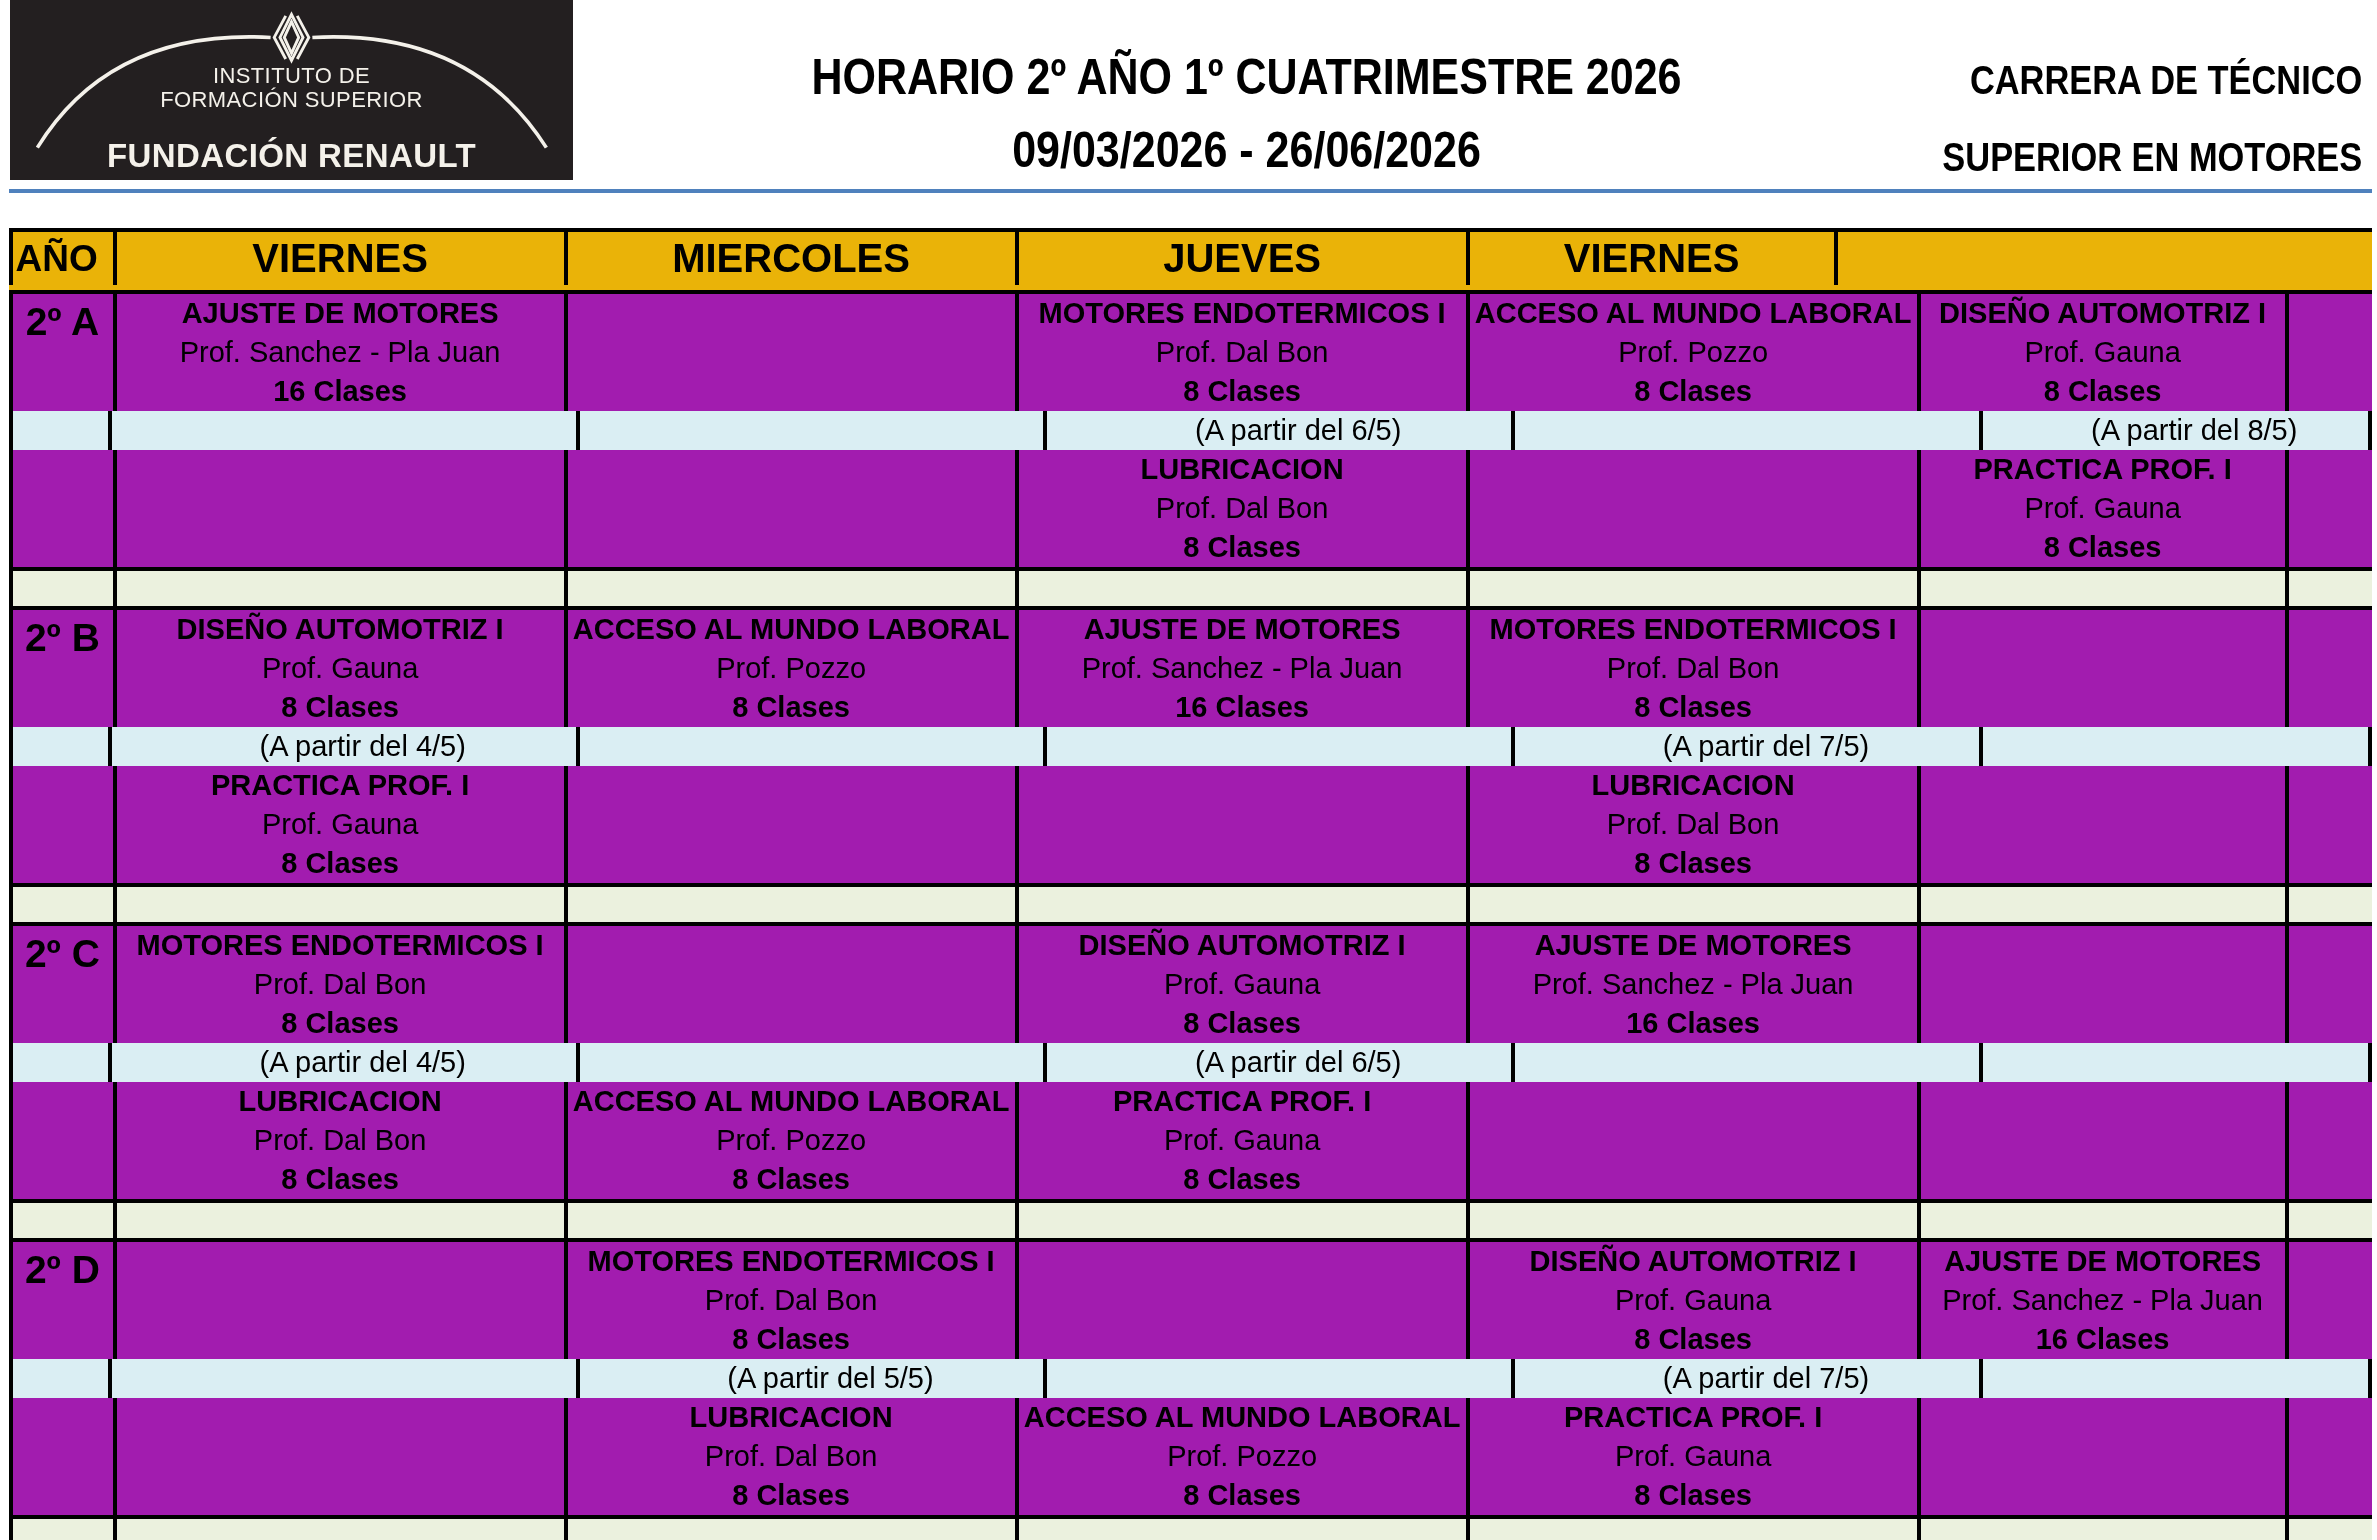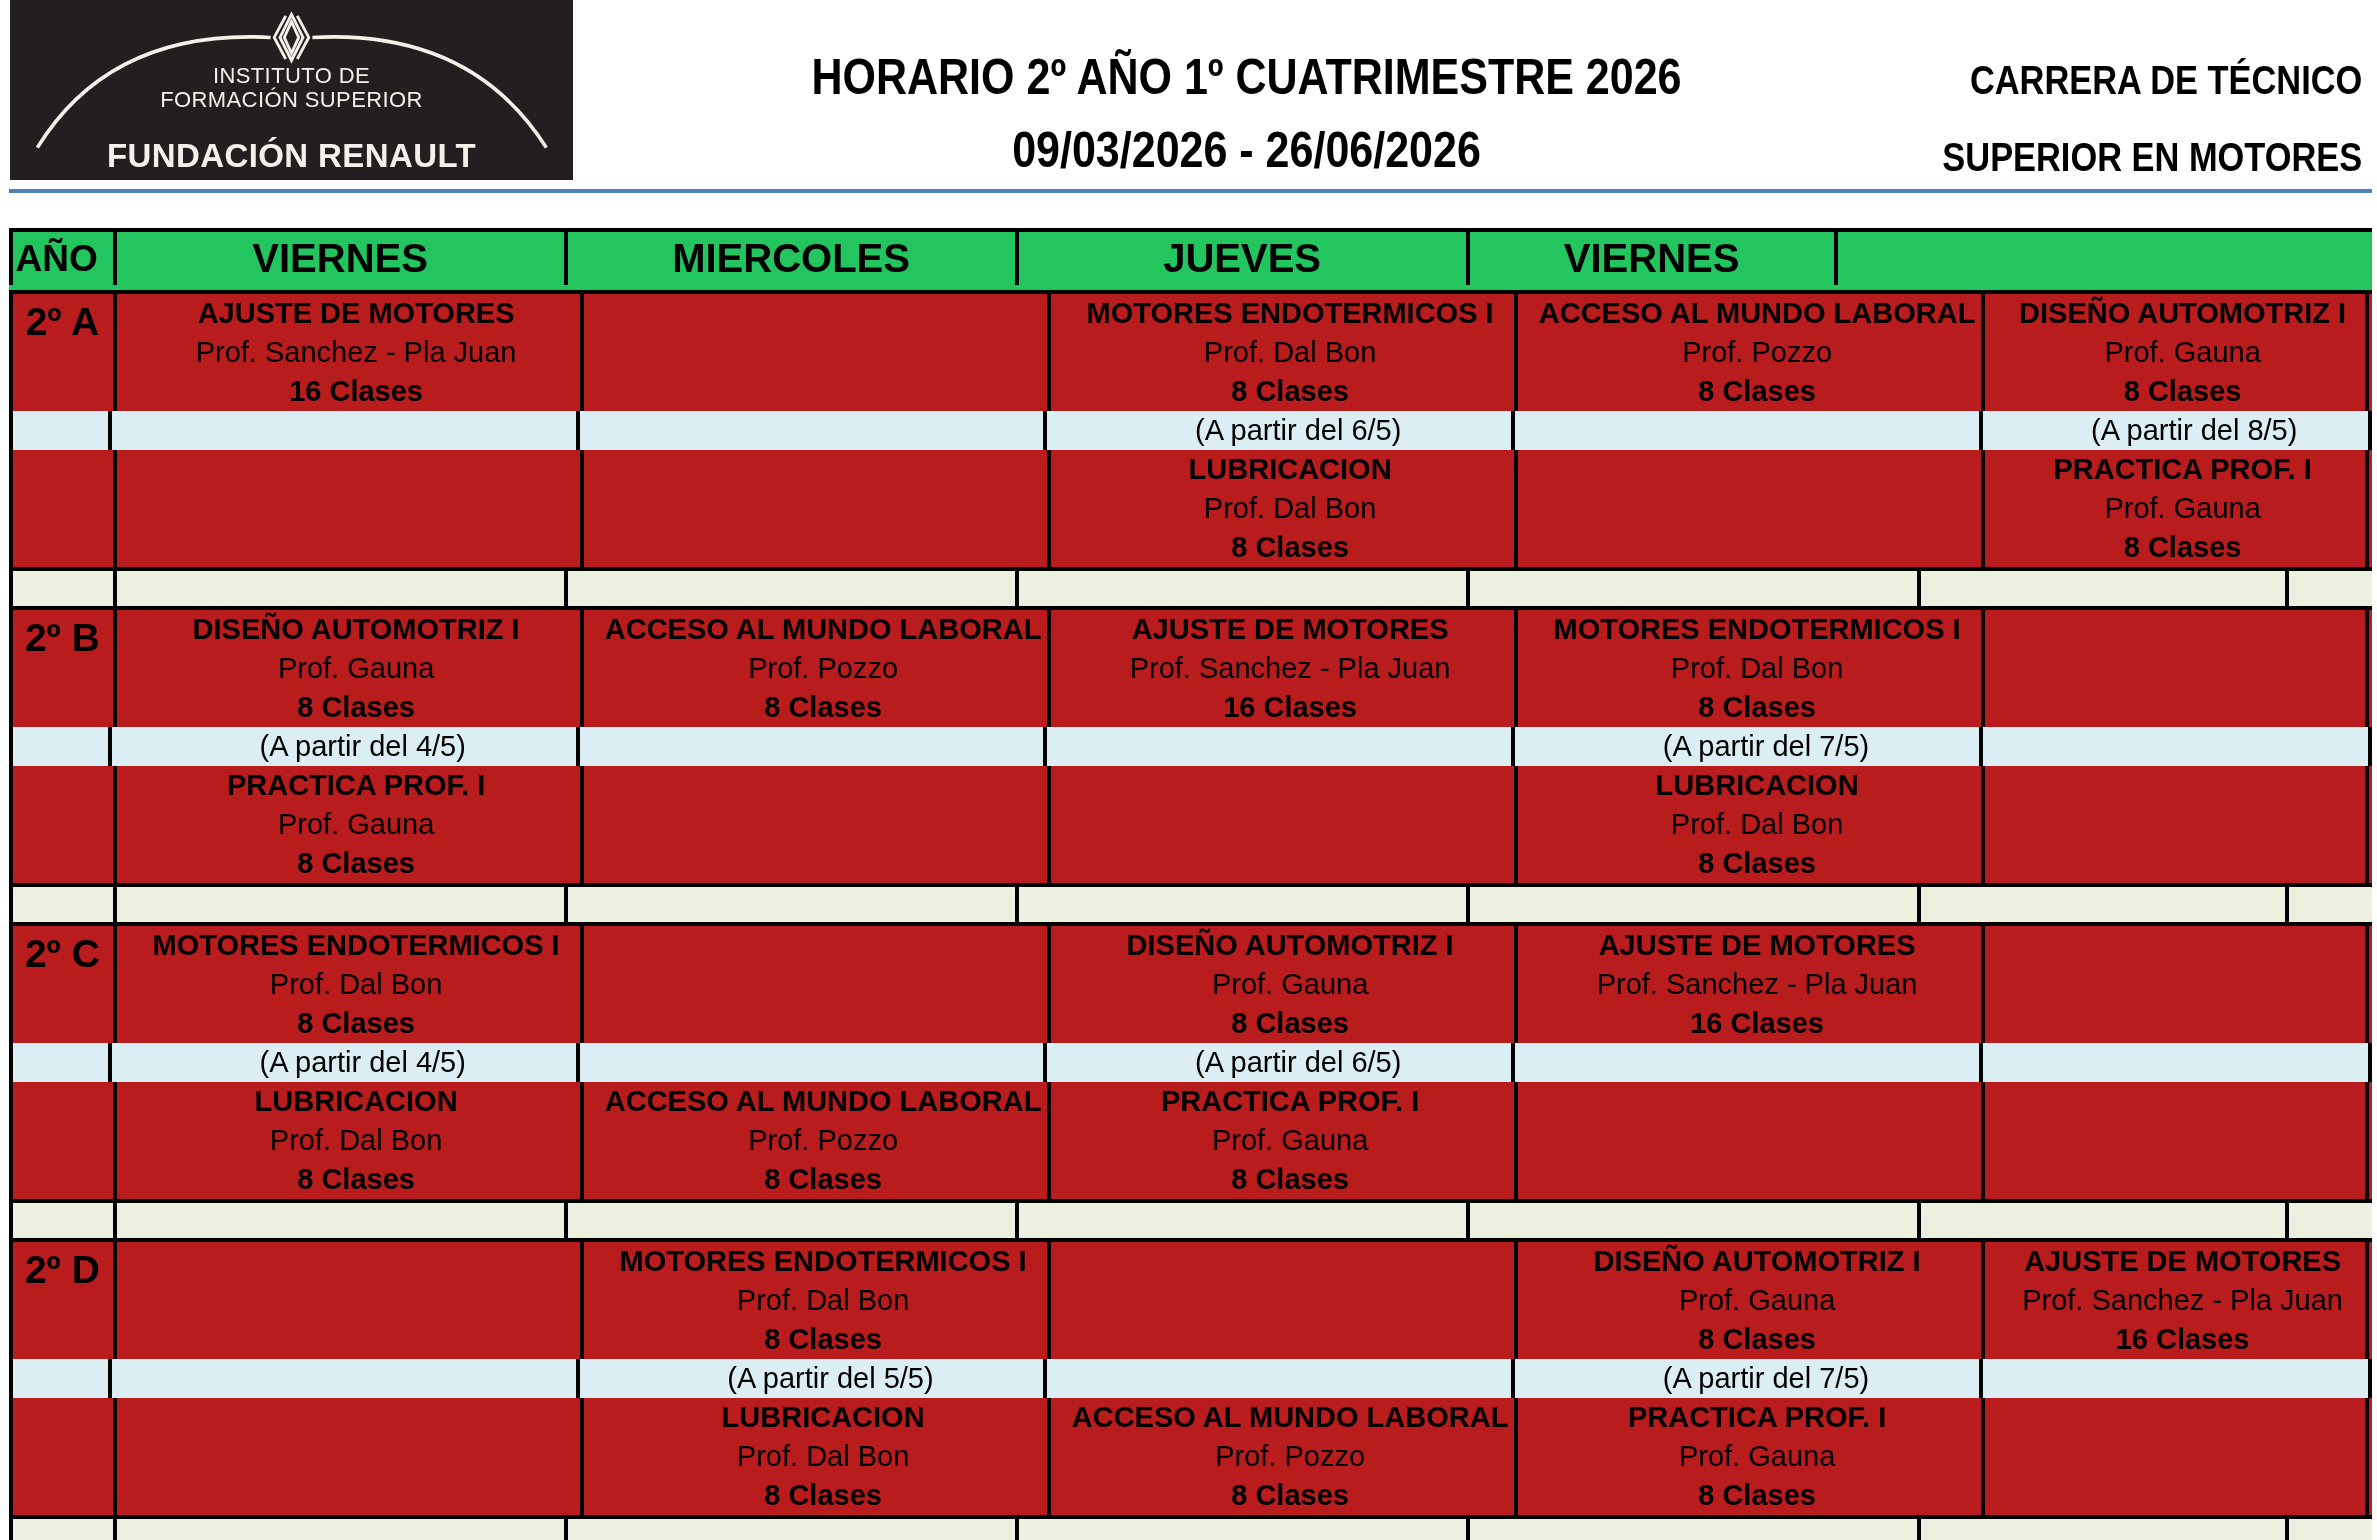--- a/index.html
+++ b/index.html
@@ -19,27 +19,27 @@
   .career.c2 { top:135px; }
   .rule { position:absolute; left:8.6px; width:2363px; top:189px; height:3.6px; background:#4f81bd; }
 
   .table { position:absolute; left:8.6px; top:228px; width:2363px; }
   .row { display:flex; position:relative; }
   .cell { box-sizing:border-box; border-right:4.3px solid #000; text-align:center; position:relative; }
   .cell:first-child { border-left:4.3px solid #000; }
   .c-ano { width:108px; }
   .c-day { width:451px; }
   .c-day.last { width:368px; }
-  .hdr { height:58px; background:#22c55e; border-top:4.3px solid #000; border-bottom:4.3px solid #000; }
+  .hdr { height:58px; background:#eab308; border-top:4.3px solid #000; border-bottom:4.3px solid #000; }
   .hdr .cell { height:53px; line-height:53px; font-weight:bold; font-size:40px; }
   .hdr .cell.c-ano { font-size:37px; text-align:left; padding-left:2.9px; }
   .line { height:39px; }
   .line .cell { height:39px; line-height:39px; font-size:29px; white-space:nowrap; }
   .line.blue { background:#daeef3;gap:38px; }
-  .line.white { background:#b91c1c;gap:16px; }
+  .line.white { background:#a21caf; }
   .bold { font-weight:bold; }
   .spacer { height:35px; background:#ebf1de; border-top:4.3px solid #000; border-bottom:4.3px solid #000; }
   .spacer .cell { height:35px; }
   .grp-label { position:absolute; left:4.3px; top:5.8px; width:99px; text-align:center; font-weight:bold; font-size:39px; }
 </style>
 </head>
 <body>
 
 <div class="logo">
   <svg width="563" height="180" viewBox="0 0 782 250">

